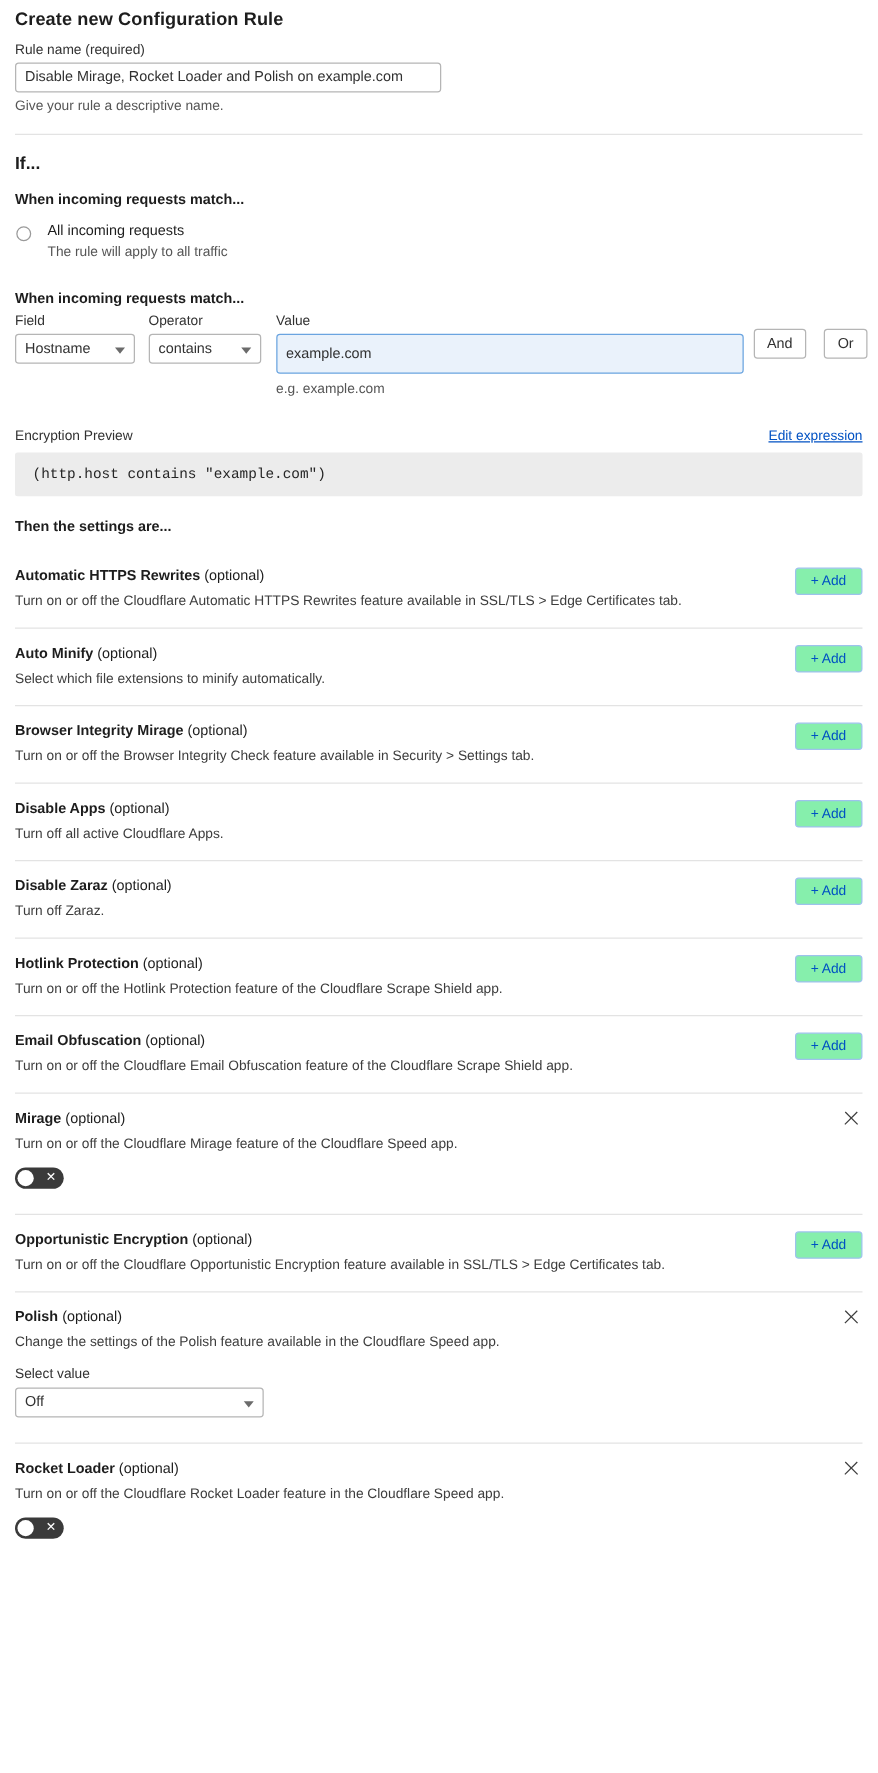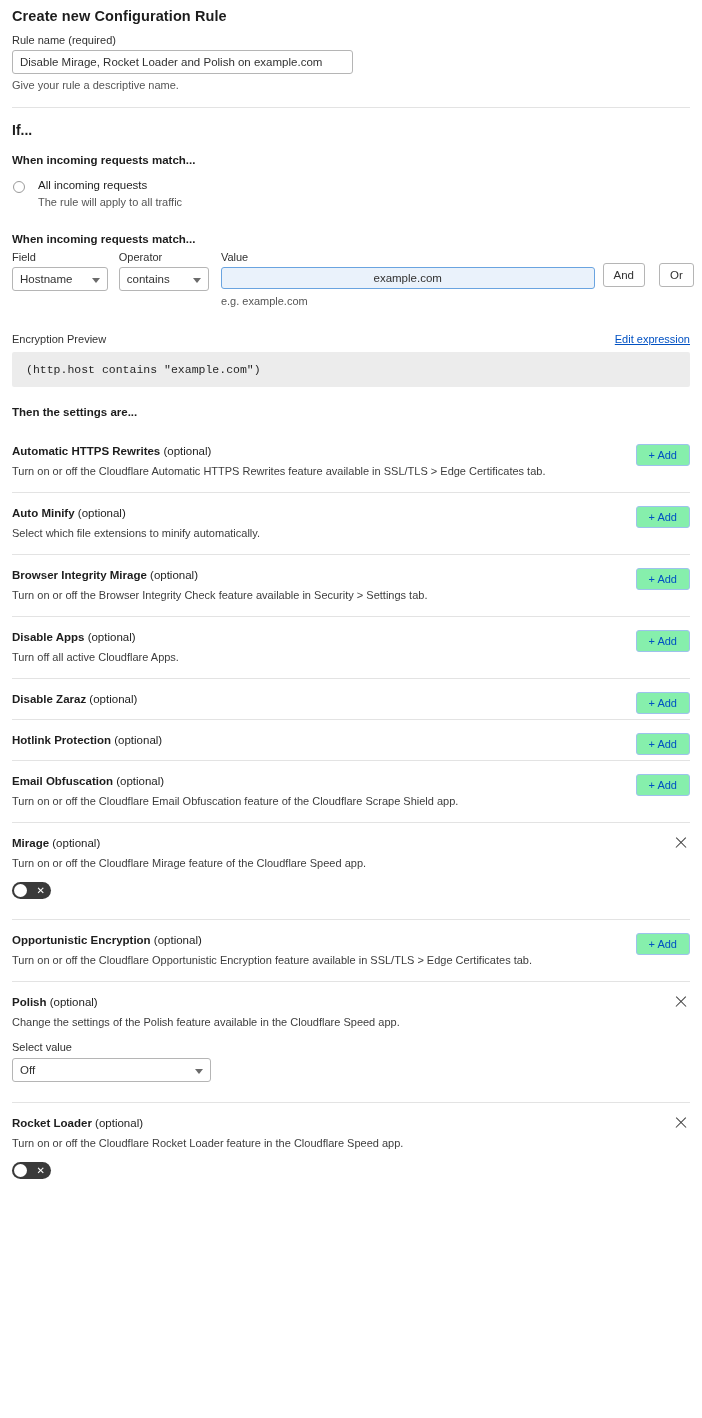--- a/index.html
+++ b/index.html
@@ -126,31 +126,30 @@
   }
   .select:after {
     content: "";
     position: absolute;
     right: 7px; top: 10px;
     border-left: 4px solid transparent;
     border-right: 4px solid transparent;
     border-top: 5px solid #6b6b6b;
   }
   .val-input {
-    height: 22px;
+    height: 32px;
     border: 1px solid #6aa4e0;
     border-radius: 3px;
     background: #eaf2fb;
     font-size: 11.5px;
     color: #313131;
     padding: 2px 7px;
     width: 100%;
     font-family: "Liberation Sans", sans-serif;
     outline: none;
-    text-align: center;
   }
   .eg {
     font-size: 11px;
     color: #555;
     margin-top: 6px;
   }
   .btn-outline {
     height: 24px;
     min-width: 35px;
     padding: 0 10px;
@@ -358,25 +357,27 @@
     </div>
 
     <div class="setting sp">
       <div class="s-title"><span>Disable Apps</span> <span class="opt">(optional)</span></div>
       <div class="s-desc">Turn off all active Cloudflare Apps.</div>
       <button class="add-btn">+ Add</button>
     </div>
 
     <div class="setting sp">
       <div class="s-title"><span>Disable Zaraz</span> <span class="opt">(optional)</span></div>
+      <div class="s-desc">Turn off Zaraz.</div>
       <button class="add-btn">+ Add</button>
     </div>
 
     <div class="setting sp">
       <div class="s-title"><span>Hotlink Protection</span> <span class="opt">(optional)</span></div>
+      <div class="s-desc">Turn on or off the Hotlink Protection feature of the Cloudflare Scrape Shield app.</div>
       <button class="add-btn">+ Add</button>
     </div>
 
     <div class="setting sp">
       <div class="s-title"><span>Email Obfuscation</span> <span class="opt">(optional)</span></div>
       <div class="s-desc">Turn on or off the Cloudflare Email Obfuscation feature of the Cloudflare Scrape Shield app.</div>
       <button class="add-btn">+ Add</button>
     </div>
 
     <div class="setting" style="padding-bottom:20px;">

